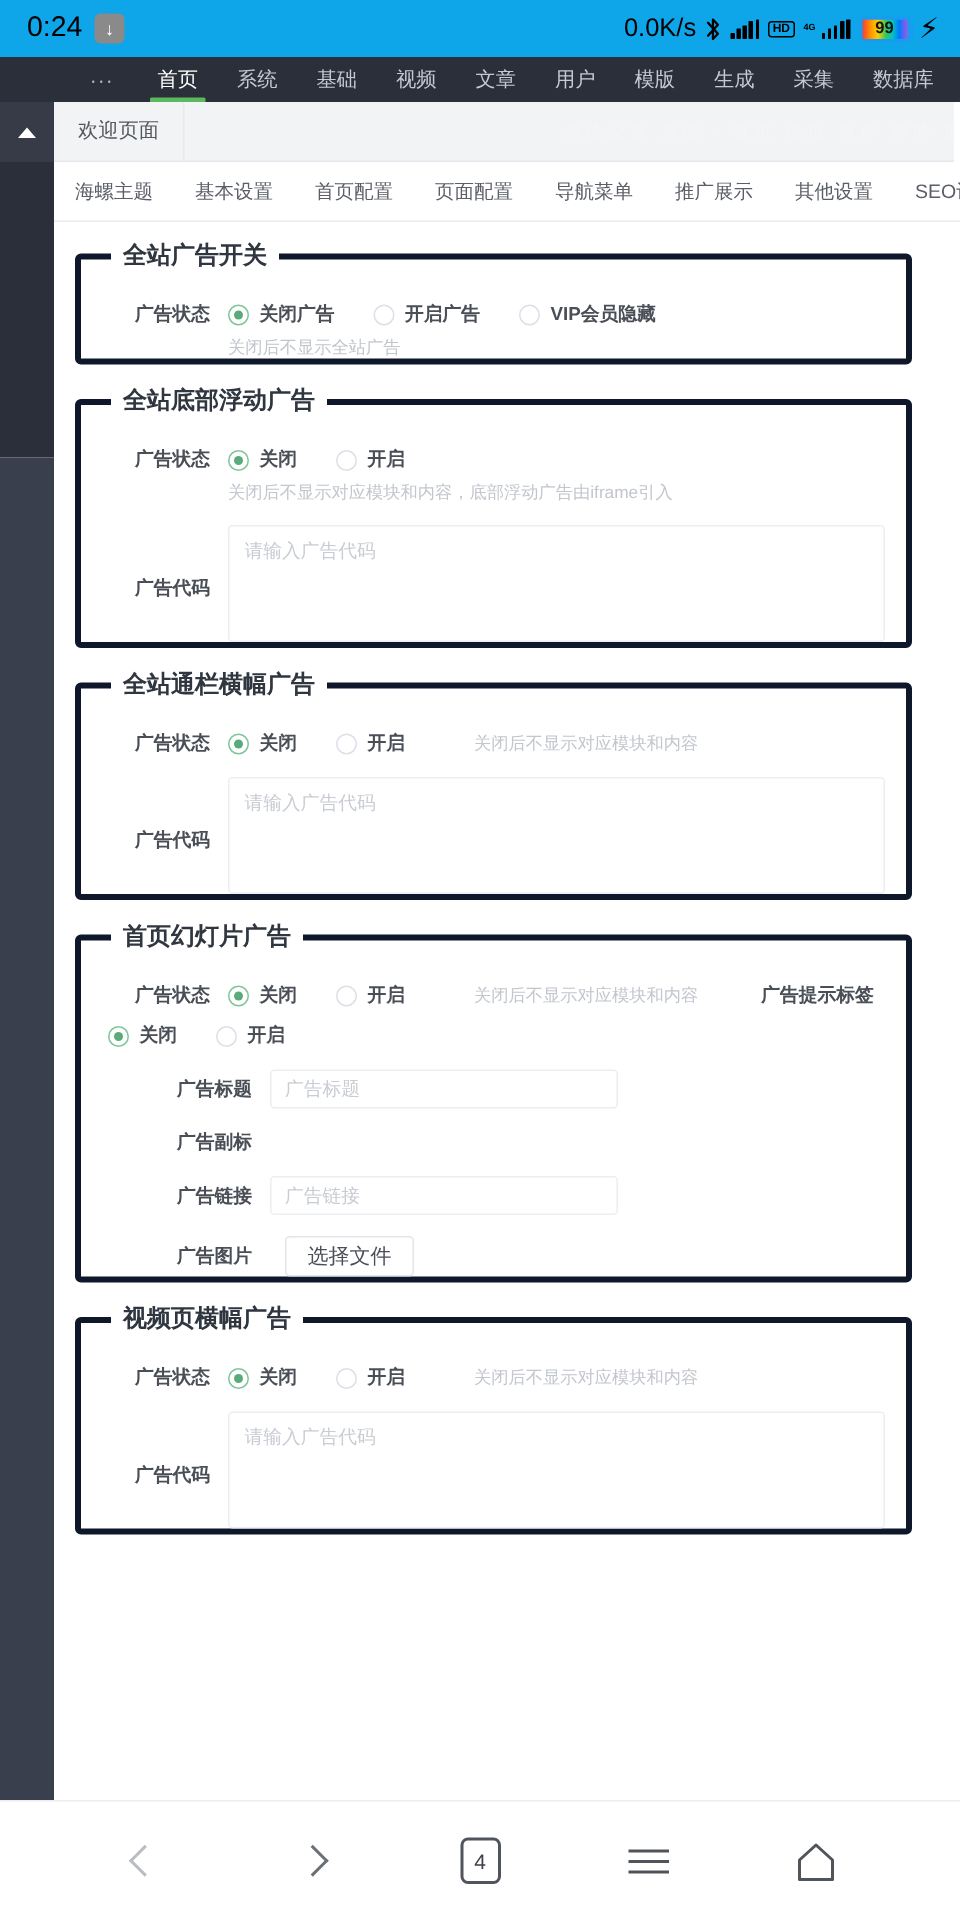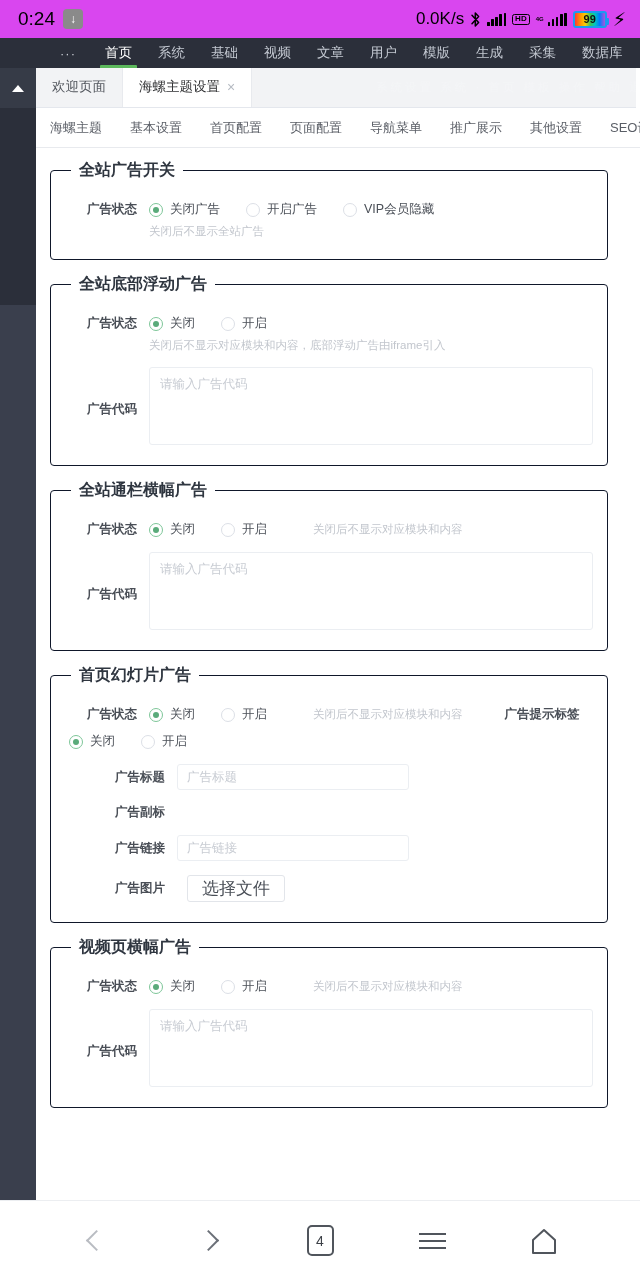--- a/index.html
+++ b/index.html
@@ -7,21 +7,21 @@
     width: 640px; height: 1280px;
     font-family: "Liberation Sans", "DejaVu Sans", sans-serif;
     background: #ffffff;
     overflow: hidden;
   }
   #screen { position: relative; width: 640px; height: 1280px; background:#fff; }
 
   
   .statusbar {
     position: absolute; top:0; left:0; width:640px; height:38px;
-    background:#d946ef; display:flex; align-items:center;
+    background:#0ea5e9; display:flex; align-items:center;
     padding: 0 14px 0 18px;
   }
   .sb-time { font-size:19px; color:#000; font-weight:400; letter-spacing:0px; }
   .sb-dl {
     margin-left:8px; width:20px; height:20px; border-radius:4px;
     background:#8a8a8a; color:#fff; font-size:12px;
     display:flex; align-items:center; justify-content:center;
   }
   .sb-right { margin-left:auto; display:flex; align-items:center; gap:6px; }
   .sb-net { font-size:17px; color:#000; }
@@ -117,22 +117,22 @@
   }
 
   
   .content {
     position:absolute; top:148px; left:36px; width:586px; height:1052px;
     background:#ffffff; overflow:hidden;
   }
   .content-pad { padding:12px 14px 0 14px; }
 
   fieldset.card {
-    border:1px solid #0f172a; border-radius:4px;
-    margin:0 0 14px 0; padding:6px 14px 20px 14px; position:relative;
+    border:4px solid #0f172a; border-radius:4px;
+    margin:0 0 14px 0; padding:6px 14px 0 14px; position:relative;
   }
   fieldset.card > legend {
     font-size:16px; color:#2f3640; font-weight:bold; padding:0 8px;
     margin-left:6px;
   }
 
   .frow { display:flex; align-items:center; margin-top:14px; }
   .flabel {
     font-size:12.5px; color:#4a4f57; font-weight:bold;
     width:84px; text-align:right; padding-right:12px; flex:none;
@@ -141,21 +141,21 @@
 
   .radio { display:flex; align-items:center; gap:7px; margin-right:26px; cursor:pointer; }
   .radio .dot {
     width:14px; height:14px; border-radius:50%; border:1px solid #dcdfe6;
     background:#fff; display:flex; align-items:center; justify-content:center; flex:none;
   }
   .radio.on .dot { border-color:#7ec699; }
   .radio.on .dot::after {
     content:""; width:6px; height:6px; border-radius:50%; background:#5aab7a;
   }
-  .radio .rl { font-size:12.5px; color:#4a4f57; font-weight:normal; white-space:nowrap; }
+  .radio .rl { font-size:12.5px; color:#4a4f57; font-weight:bold; white-space:nowrap; }
 
   .hint {
     font-size:11.5px; color:#c2c6cd; white-space:nowrap;
   }
   .hint-row { display:flex; margin-top:6px; }
   .hint-row .sp { width:84px; flex:none; padding-right:12px; }
 
   .inline-hint { margin-left:20px; }
   .side-label { font-size:12.5px; color:#4a4f57; font-weight:bold; margin-left:42px; white-space:nowrap; }
 
@@ -170,21 +170,21 @@
 
   .inp {
     border:1px solid #ebeef2; border-radius:3px; height:26px;
     padding:0 9px; font-size:12.5px; color:#4a4f57;
     font-family:"Liberation Sans", sans-serif; background:#fff; width:232px;
   }
   .inp::placeholder { color:#c8ccd3; }
 
   .fbtn {
     border:1px solid #e2e5ea; background:#fff; border-radius:3px;
-    height:27px; padding:0 14px; font-size:17px; color:#4a4f57;
+    height:27px; padding:0 14px; font-size:14px; color:#4a4f57;
     font-family:"Liberation Sans", sans-serif; margin-left:10px; cursor:pointer;
   }
 
   .frow.tall { align-items:center; }
   .frow.tall .flabel { padding-top:6px; }
   .indent { padding-left:28px; }
 
   
   .bottombar {
     position:absolute; bottom:0; left:0; width:640px; height:80px;
@@ -267,24 +267,20 @@
   <div class="rail2"></div>
   <div class="rail-collapse">
     <span class="tri"></span>
   </div>
 
   <div class="tabstrip">
     <div class="ghost">系统设置 系统 · 首页 模板 操作 帮助 退出</div>
     <div class="tab">
       <span>欢迎页面</span>
     </div>
-    <div class="tab active">
-      <span>海螺主题设置</span>
-      <span class="x">×</span>
-    </div>
   </div>
 
   <div class="subnav">
     <span class="subnav-item">海螺主题</span>
     <span class="subnav-item">基本设置</span>
     <span class="subnav-item">首页配置</span>
     <span class="subnav-item">页面配置</span>
     <span class="subnav-item">导航菜单</span>
     <span class="subnav-item">推广展示</span>
     <span class="subnav-item">其他设置</span>

